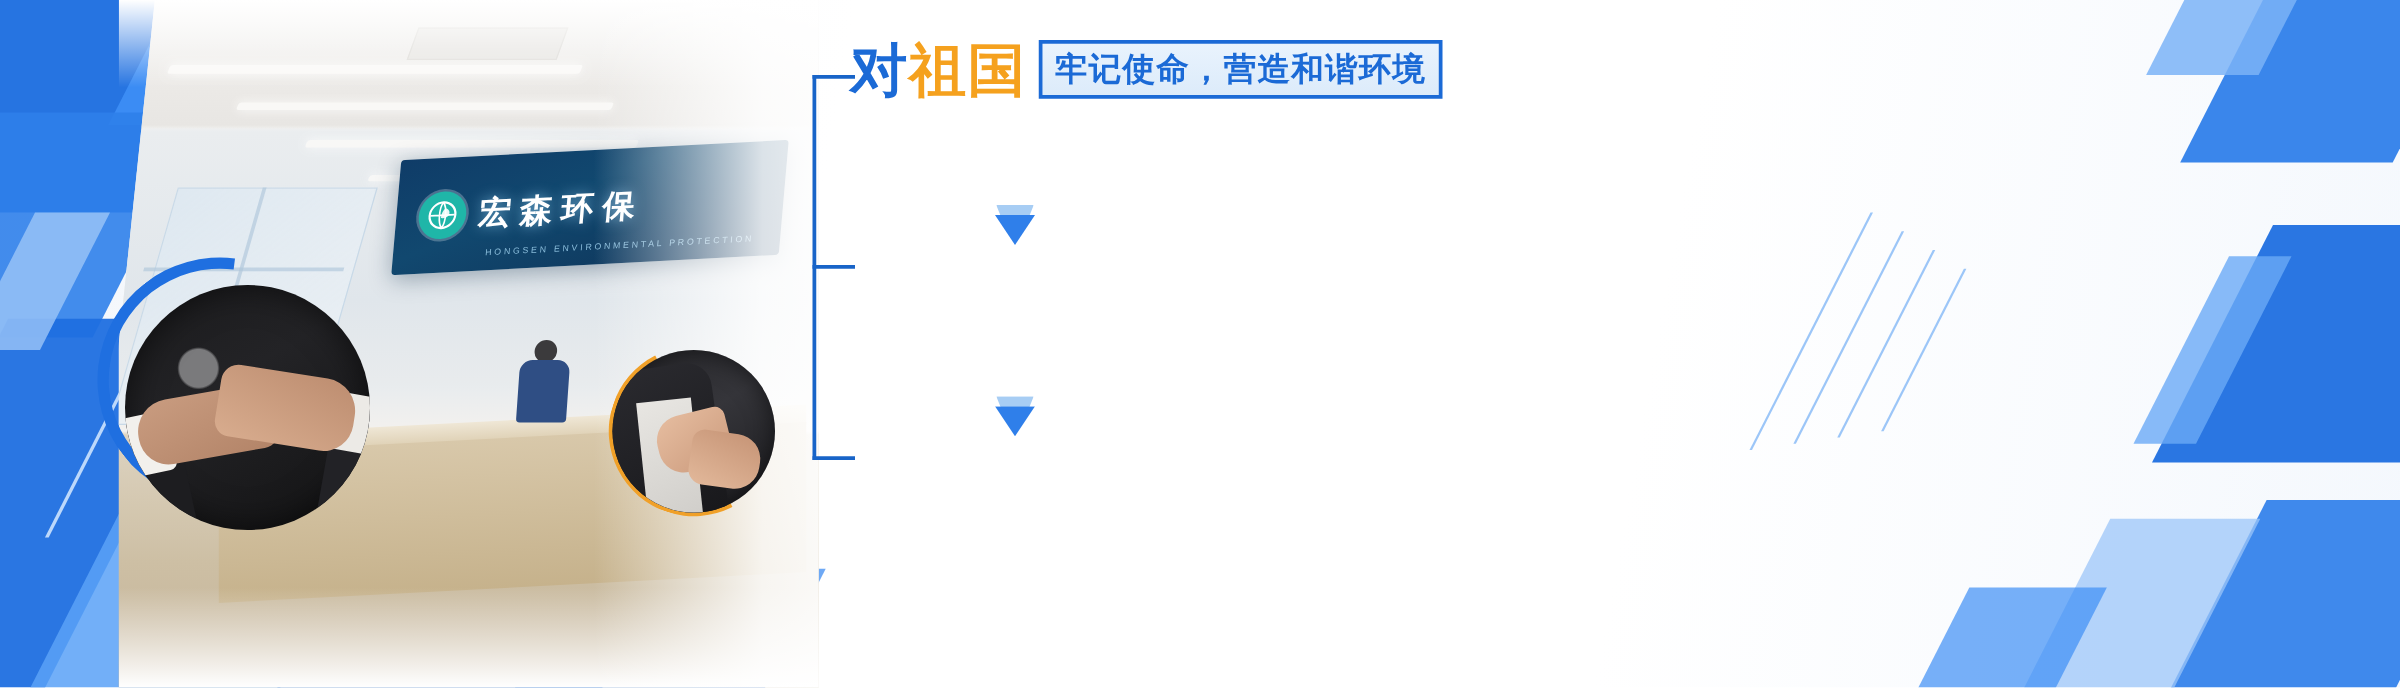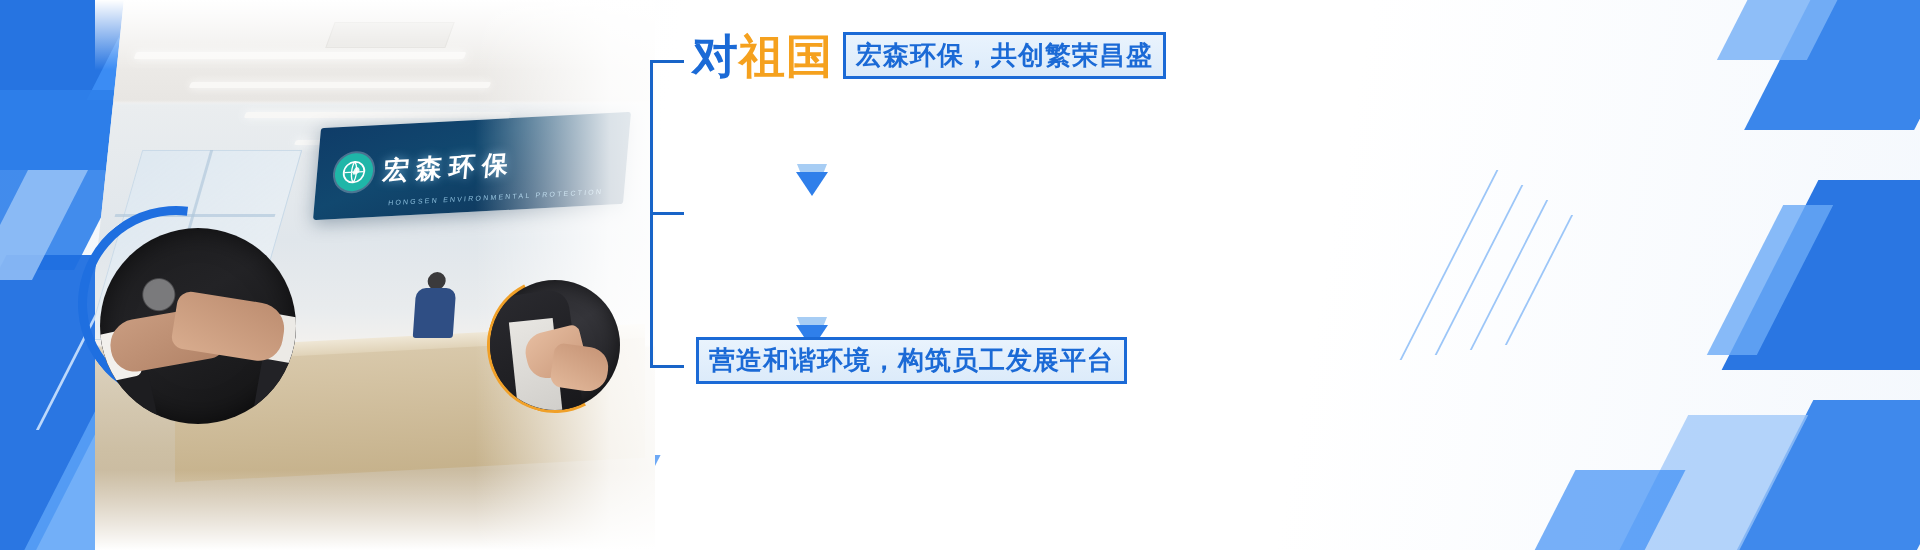--- a/index.html
+++ b/index.html
@@ -218,21 +218,21 @@
   }
 
   
   #bracket { position:absolute; left:0; top:0; width:34px; height:308px; }
   #bracket .vert { position:absolute; left:0; top:0; width:3px; height:308px; background:#1864c8; }
   #bracket .h { position:absolute; left:0; width:34px; height:3px; background:#1864c8; }
   #bracket .h1 { top:0px; }
   #bracket .h2 { top:152px; }
   #bracket .h3 { top:305px; }
 
-  .row { position:absolute; left:42px; display:flex; align-items:center; }
+  .row { position:absolute; left:30px; display:flex; align-items:center; }
   #row1 { top:-28px; }
   #row2 { top:124px; }
   #row3 { top:277px; }
 
   .heading { font-size:46px; font-weight:700; letter-spacing:1px; white-space:nowrap;
              line-height:1; padding-right:6px; }
   .heading .b { color:#1b6ad6; }
   .heading .o { color:#f5a11e; }
 
   .tagbox {
@@ -340,32 +340,31 @@
       <div class="vert"></div>
       <div class="h h1"></div>
       <div class="h h2"></div>
       <div class="h h3"></div>
     </div>
 
     <div class="row" id="row1">
       <div class="heading">
         <span class="b">对</span><span class="o">祖国</span>
       </div>
-      <div class="tagbox">宏森环保，共创繁荣昌盛</div>
+      <div class="tagbox">牢记使命，营造和谐环境</div>
     </div>
 
     <div class="arrow" id="arrow1">
       <div class="top-slab"></div>
       <div class="tri"></div>
     </div>
 
 
     <div class="arrow" id="arrow2">
       <div class="top-slab"></div>
       <div class="tri"></div>
     </div>
 
     <div class="row" id="row3">
-      <div class="tagbox">营造和谐环境，构筑员工发展平台</div>
     </div>
 
   </div>
 </div>
 
 </body></html>

